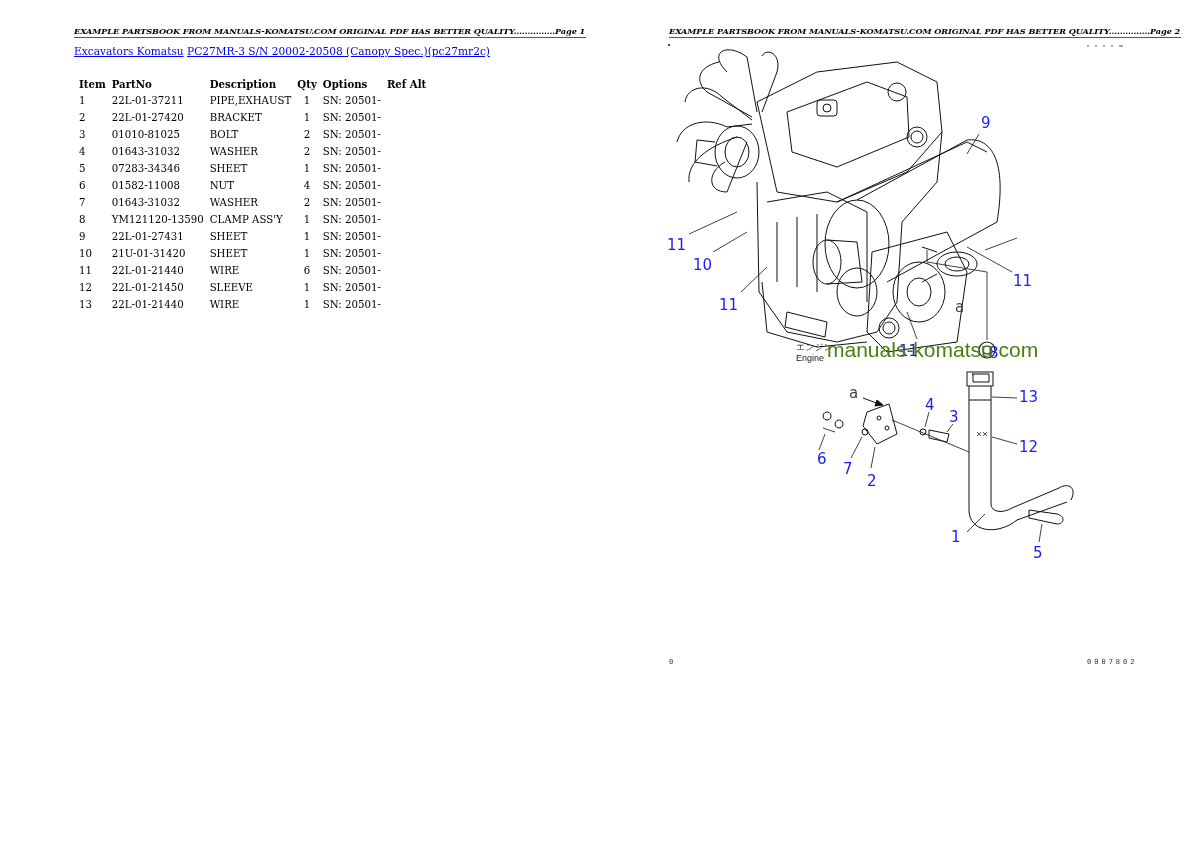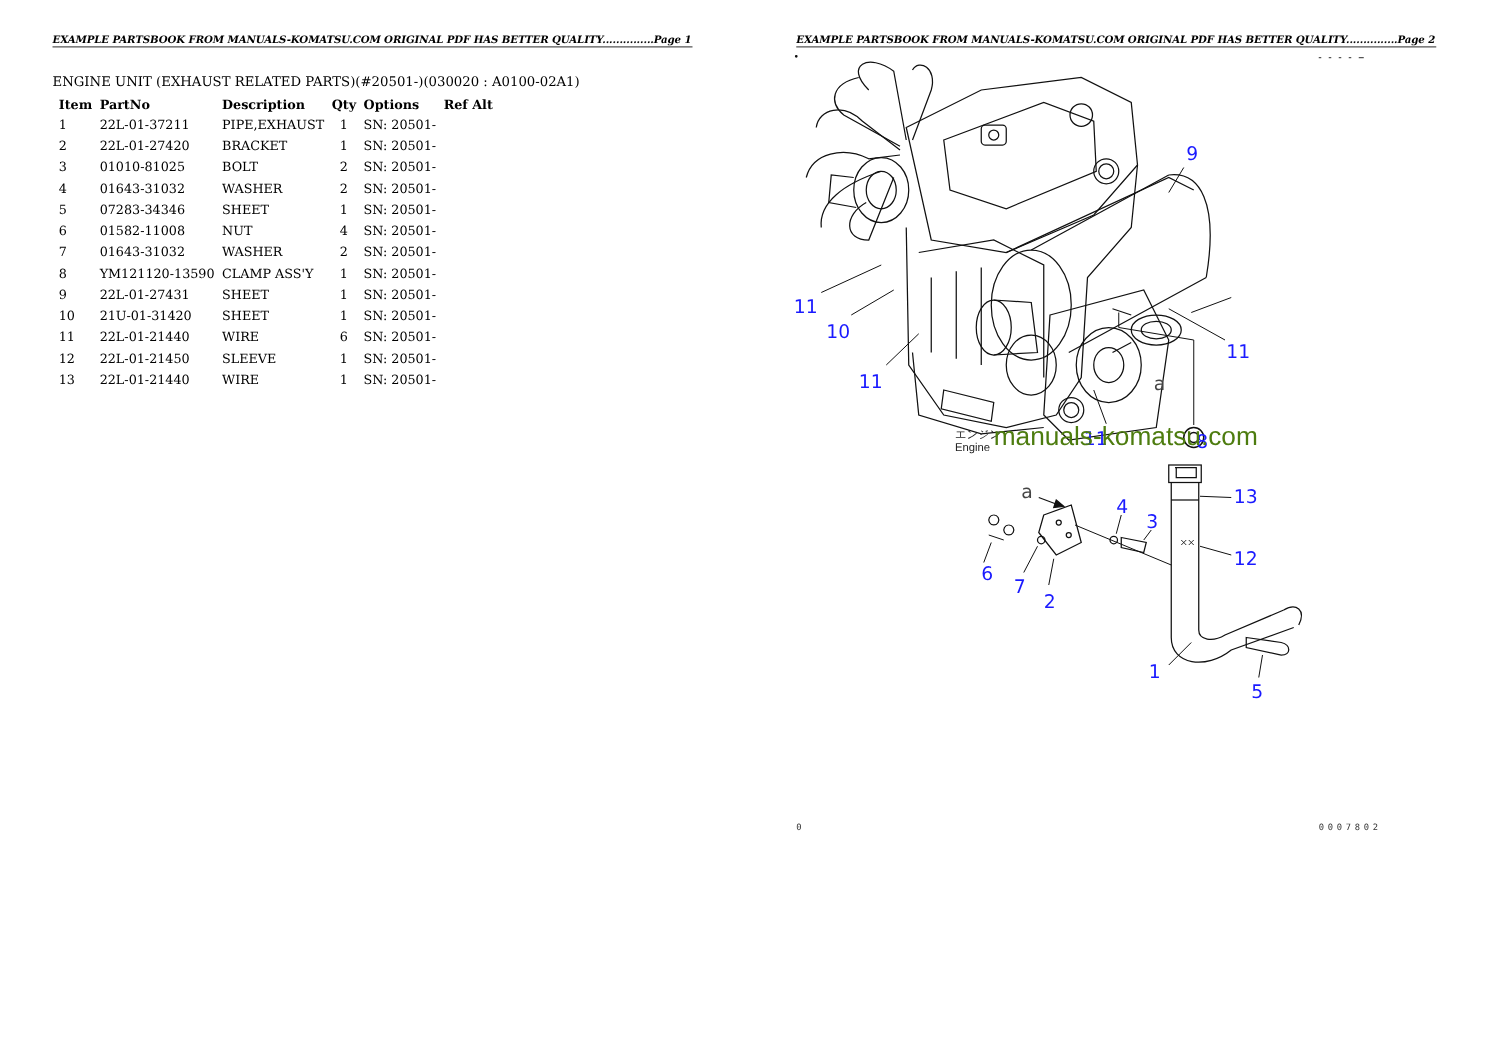--- a/index.html
+++ b/index.html
@@ -1,18 +1,18 @@
 <!DOCTYPE html>
 <html><head>
   <meta charset="utf-8">
   <style>
     html, body { margin: 0; padding: 0; background: #ffffff; }
     body { width: 1190px; height: 842px; position: relative; overflow: hidden;
            font-family: "DejaVu Serif", "Liberation Serif", serif; color: #000; }
-    .page { position: absolute; top: 0; height: 662px; }
+    .page { position: absolute; top: 0; height: 662px; margin-left: 32px; }
     .page-left { left: 0; width: 595px; }
     .page-right { left: 595px; width: 595px; }
     .page-header { position: absolute; top: 26px; font-size: 8.2px; font-weight: bold; font-style: italic;
                    text-align: right; white-space: nowrap; letter-spacing: -0.1px; }
     .page-left .page-header { left: 42px; width: 511px; }
     .page-right .page-header { left: 42px; width: 511px; }
     .header-rule { position: absolute; top: 37px; height: 0; border-top: 1px solid #555; }
     .page-left .header-rule { left: 42px; width: 512px; }
     .page-right .header-rule { left: 42px; width: 512px; }
     .breadcrumb { position: absolute; left: 42px; top: 45px; font-size: 10.6px; white-space: nowrap; }
@@ -29,21 +29,24 @@
     .engine-label { position: absolute; left: 129px; top: 300px; font-family: Liberation Sans, sans-serif; font-size: 9px; line-height: 11px; color: #222; }
     .drawing-code { position: absolute; font-family: "DejaVu Sans Mono", monospace; font-size: 7px; color: #333; letter-spacing: 3px; }
   </style>
 </head>
 <body>
 
 <div class="page page-left">
   <div class="page-header">EXAMPLE PARTSBOOK FROM MANUALS-KOMATSU.COM ORIGINAL PDF HAS BETTER QUALITY...............Page 1</div>
   <div class="header-rule"></div>
 
-  <div class="section-title">ENGINE UNIT (EXHAUST RELATED PARTS)(#20501-)(030020 : A0100-02A1)</div>
+  <div class="breadcrumb">
+    <a href="#">Excavators Komatsu</a>
+    <a href="#">PC27MR-3 S/N 20002-20508 (Canopy Spec.)(pc27mr2c)</a>
+  </div>
 
   <table class="parts">
     <thead>
       <tr>
         <th>Item</th>
         <th>PartNo</th>
         <th>Description</th>
         <th>Qty</th>
         <th>Options</th>
         <th>Ref Alt</th>

